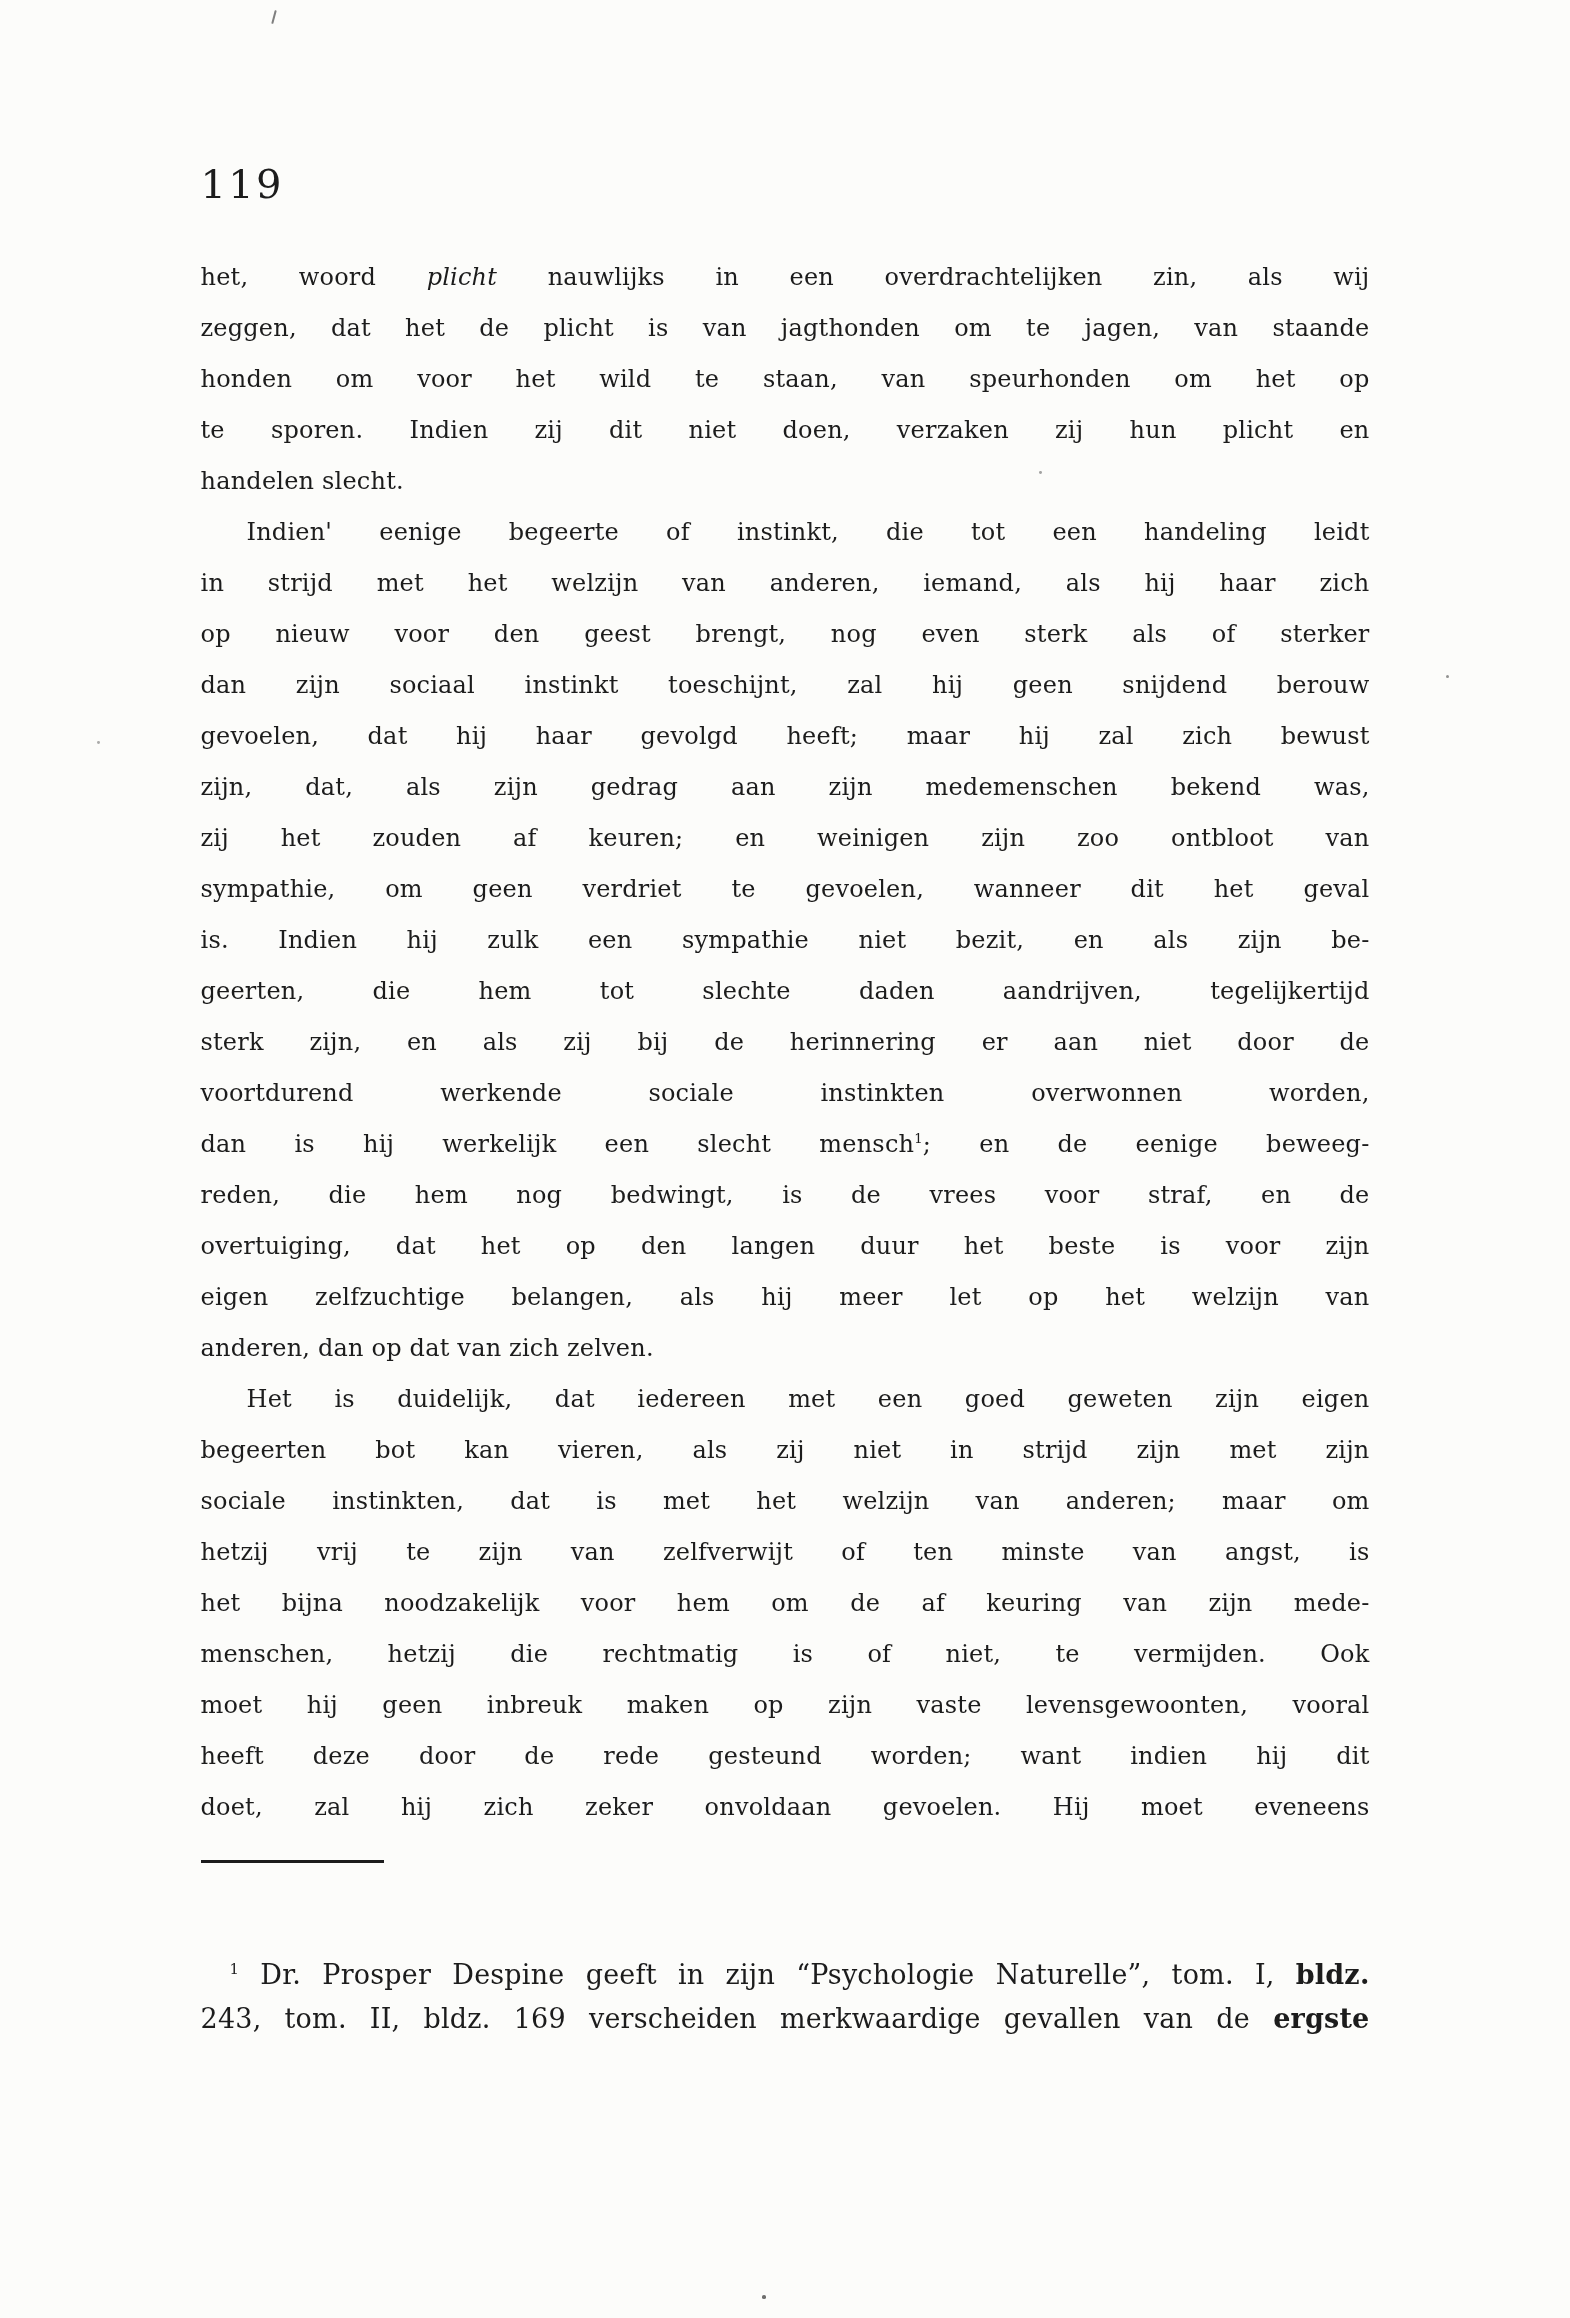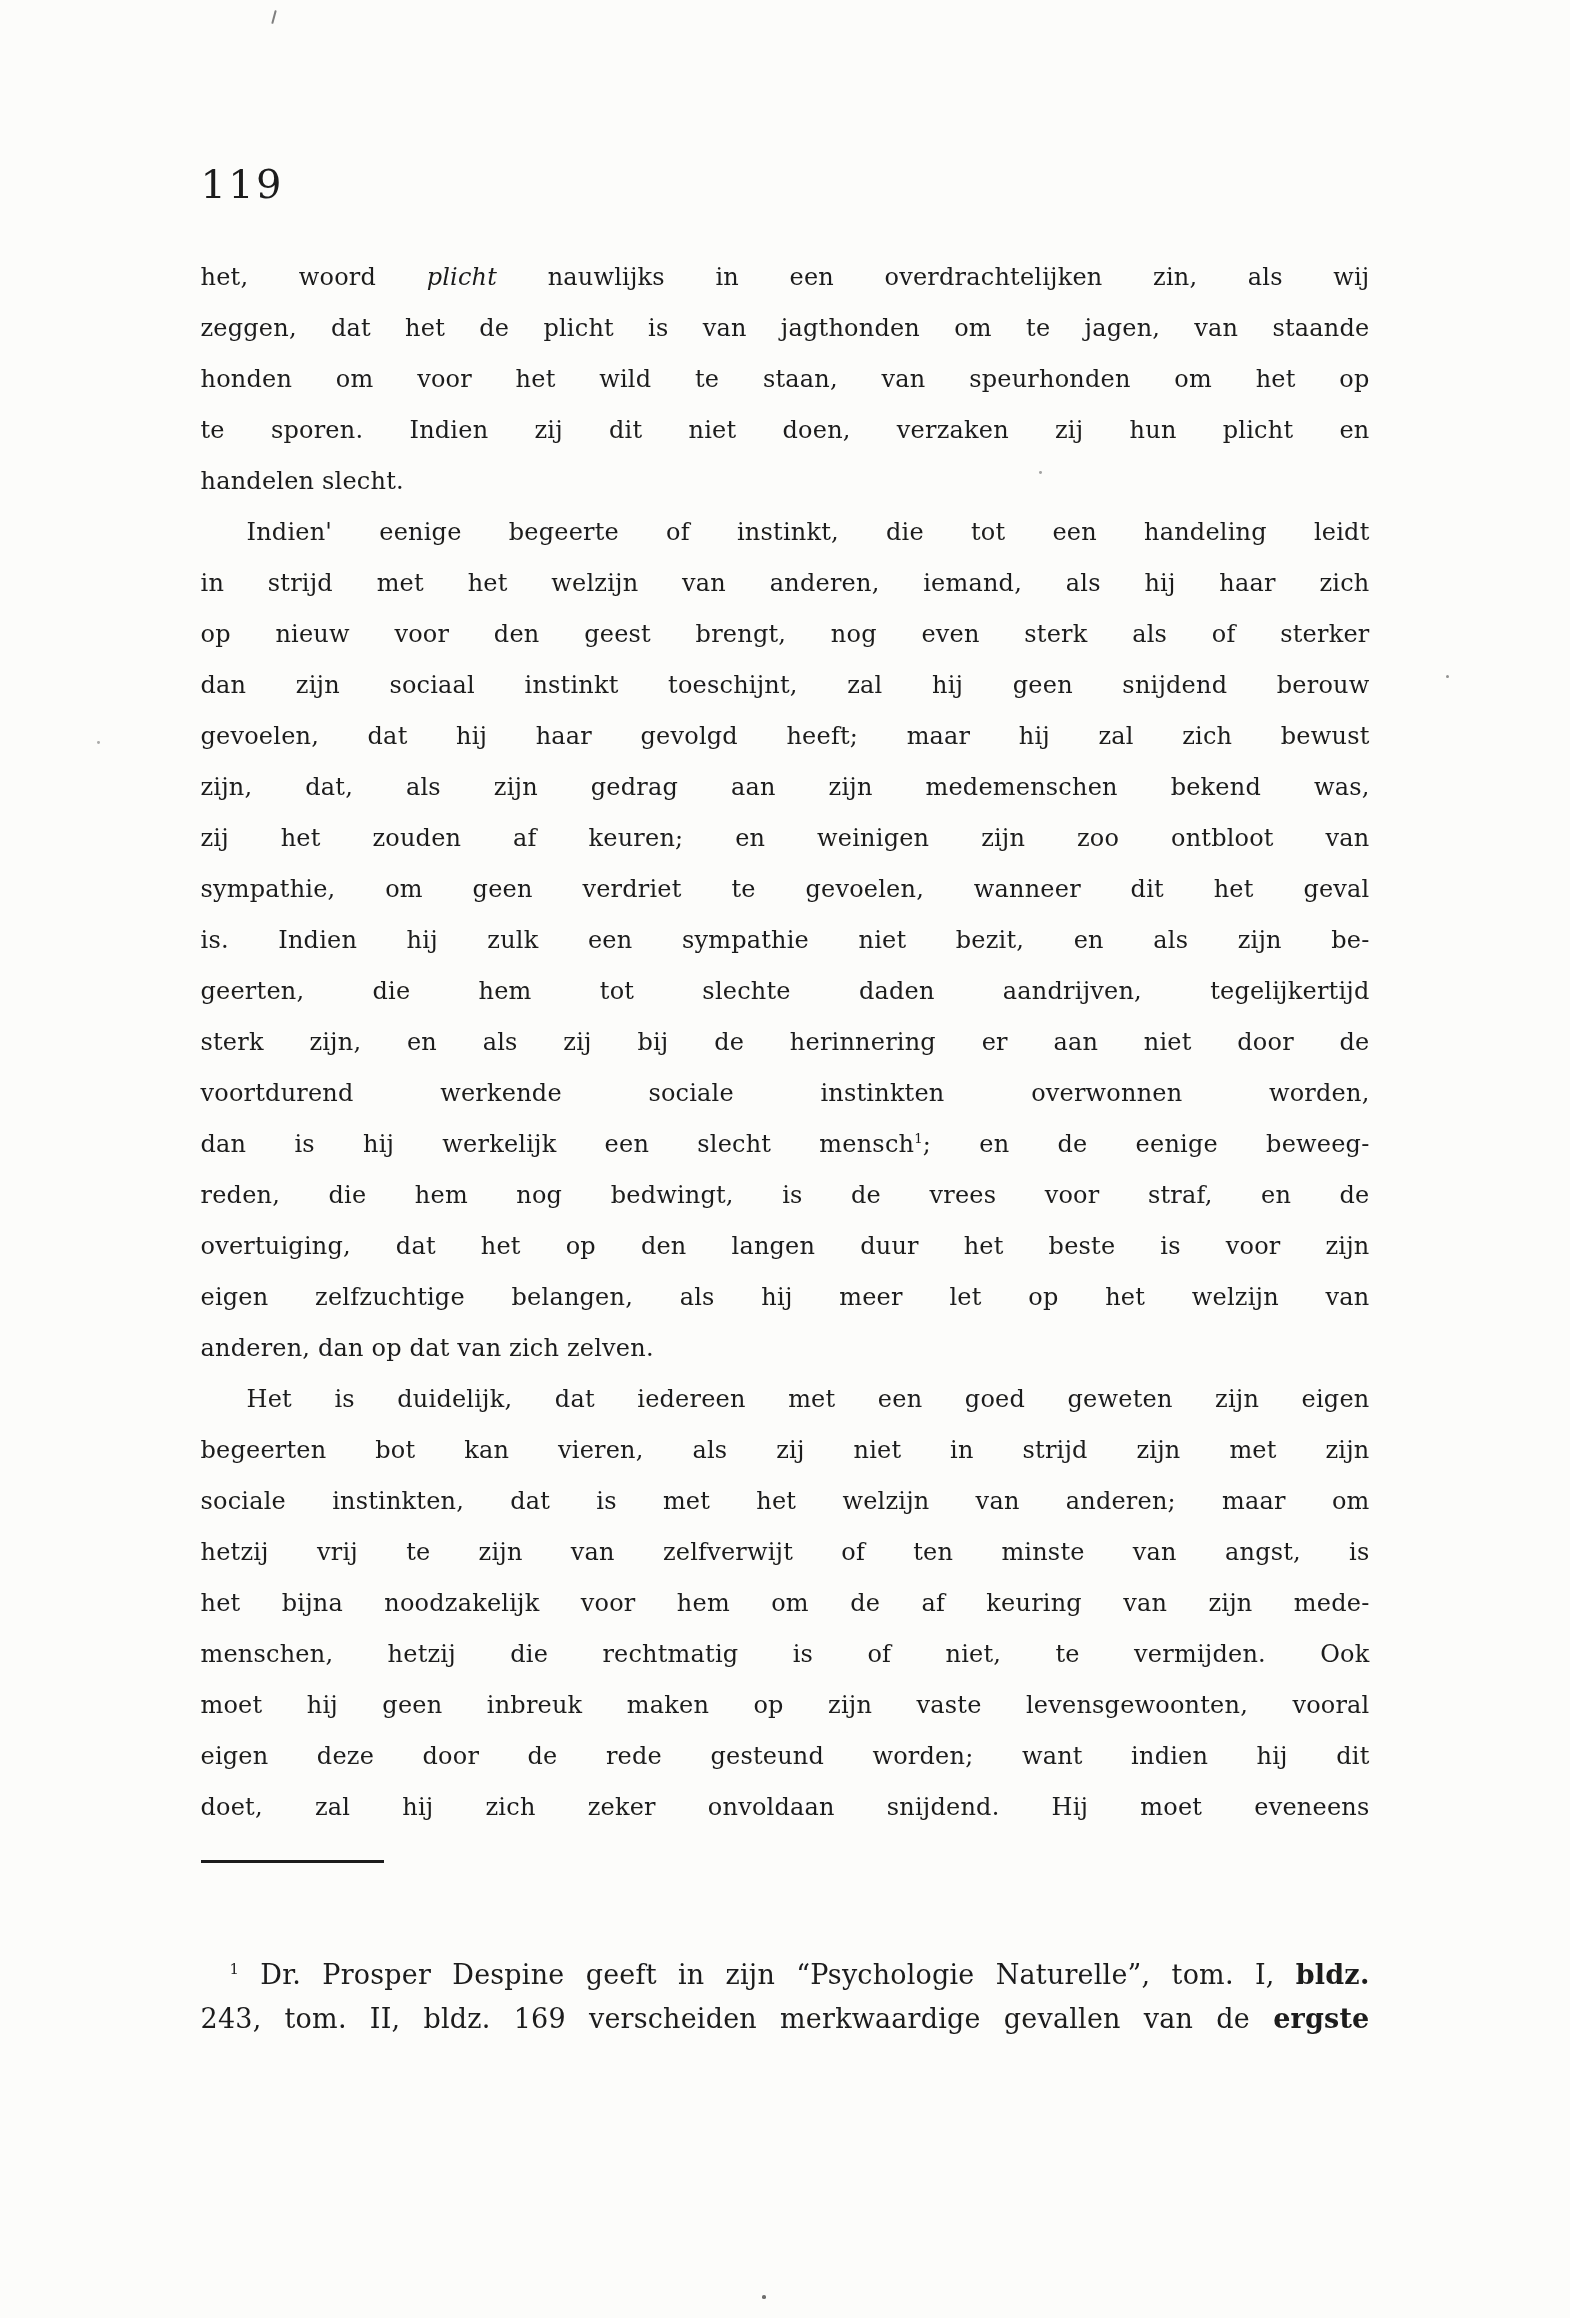--- a/index.html
+++ b/index.html
@@ -107,22 +107,22 @@
       <div class="line">overtuiging, dat het op den langen duur het beste is voor zijn</div>
       <div class="line">eigen zelfzuchtige belangen, als hij meer let op het welzijn van</div>
       <div class="line endline">anderen, dan op dat van zich zelven.</div>
       <div class="line indent">Het is duidelijk, dat iedereen met een goed geweten zijn eigen</div>
       <div class="line">begeerten bot kan vieren, als zij niet in strijd zijn met zijn</div>
       <div class="line">sociale instinkten, dat is met het welzijn van anderen; maar om</div>
       <div class="line">hetzij vrij te zijn van zelfverwijt of ten minste van angst, is</div>
       <div class="line">het bijna noodzakelijk voor hem om de af keuring van zijn mede-</div>
       <div class="line">menschen, hetzij die rechtmatig is of niet, te vermijden. Ook</div>
       <div class="line">moet hij geen inbreuk maken op zijn vaste levensgewoonten, vooral</div>
-      <div class="line">eigen deze door de rede gesteund worden; want indien hij dit</div>
-      <div class="line">doet, zal hij zich zeker onvoldaan snijdend. Hij moet eveneens</div>
+      <div class="line">heeft deze door de rede gesteund worden; want indien hij dit</div>
+      <div class="line">doet, zal hij zich zeker onvoldaan gevoelen. Hij moet eveneens</div>
     </div>
 
   <div class="footnote-rule"></div>
 
   <div class="footnote" id="footnote-text">
       <div class="line indent"><sup>1</sup> Dr. Prosper Despine geeft in zijn “Psychologie Naturelle”, tom. I, <b>bldz.</b></div>
       <div class="line">243, tom. II, bldz. 169 verscheiden merkwaardige gevallen van de <b>ergste</b></div>
     </div>
 
 </div>

